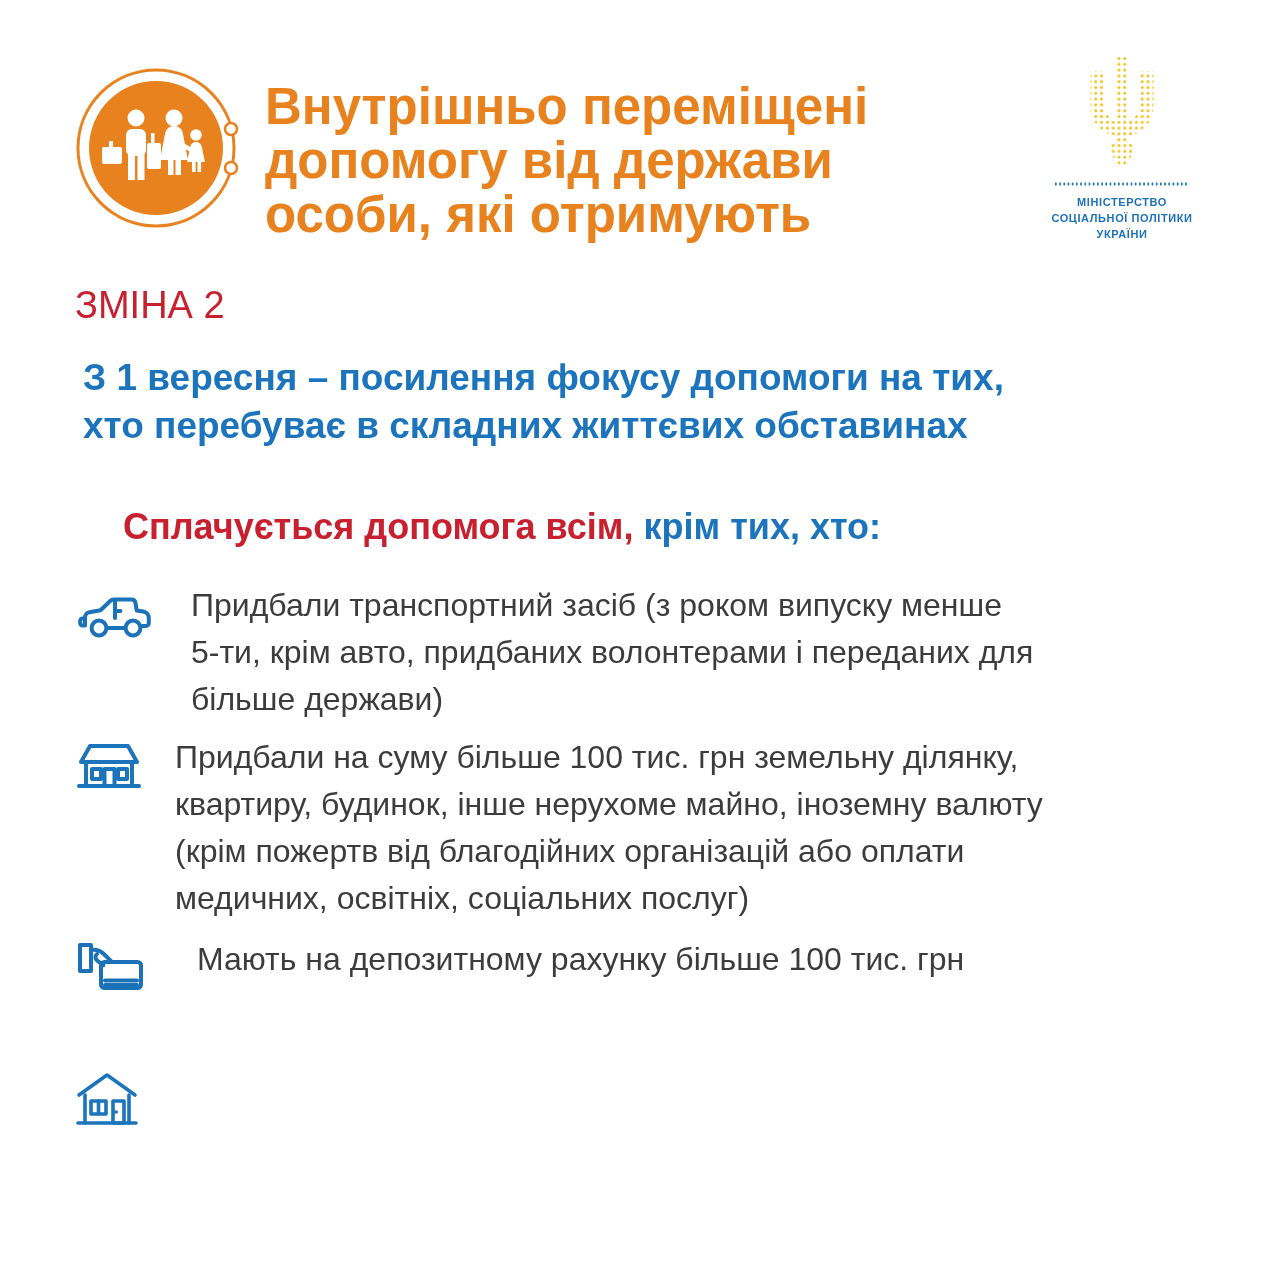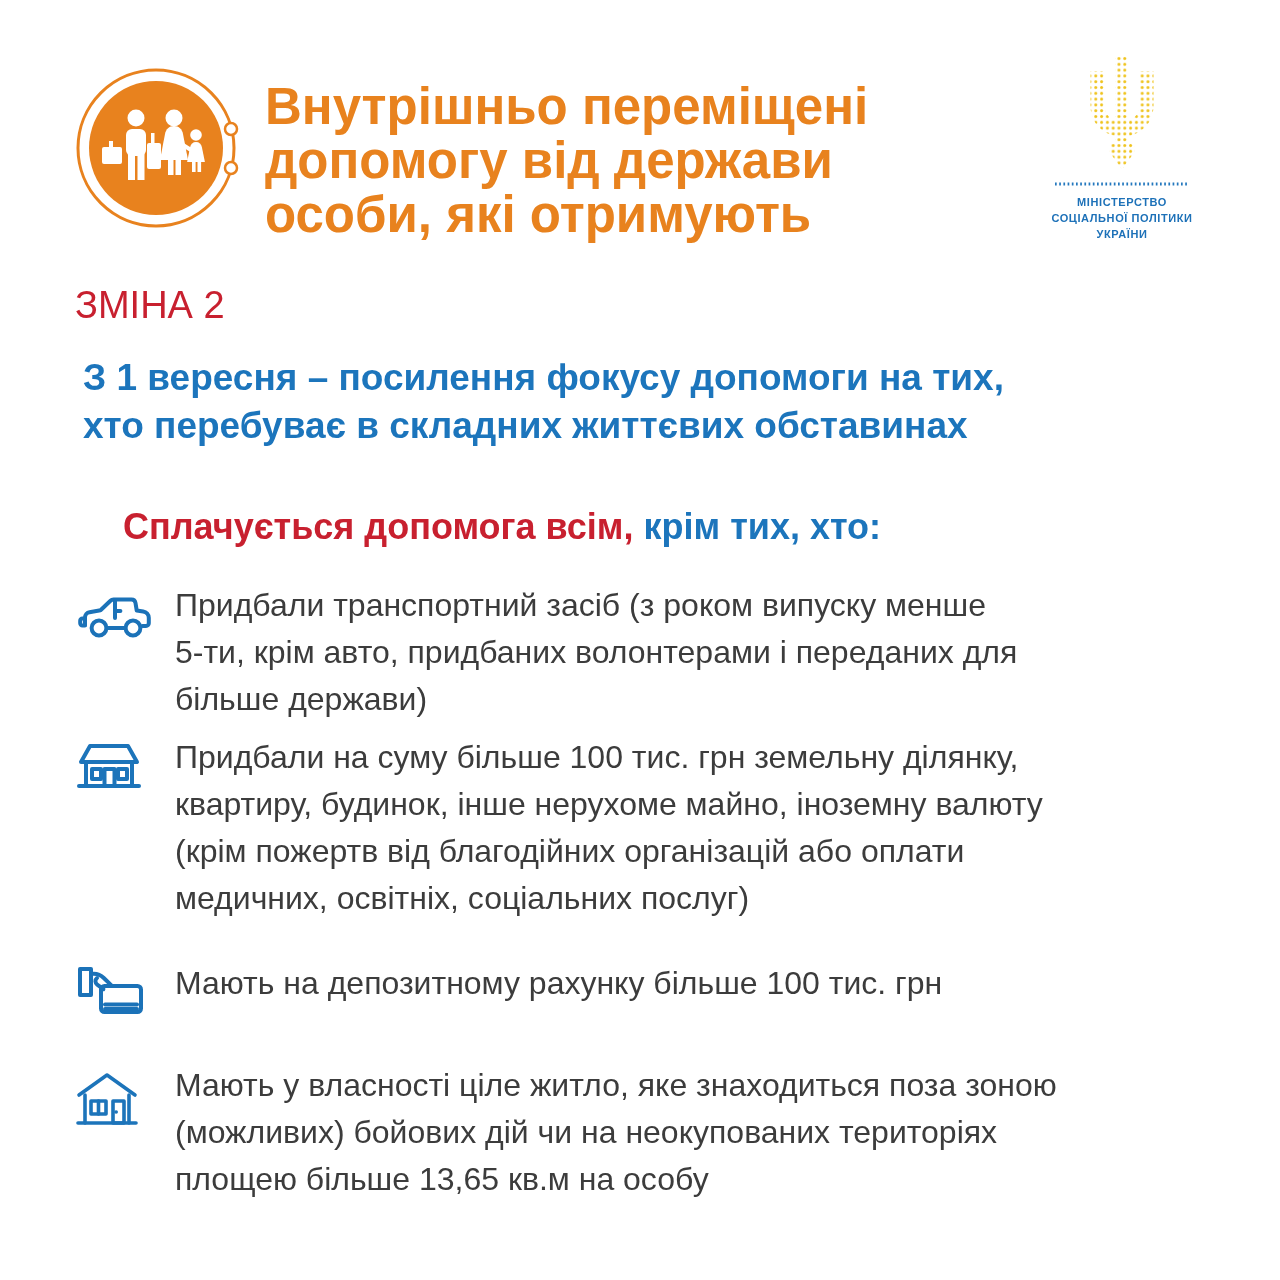--- a/index.html
+++ b/index.html
@@ -21,23 +21,23 @@
   .subtitle{position:absolute;left:75px;top:354px;font-size:37px;font-weight:600;line-height:48px;color:#1C75BC;}
   .subtitle .s-line{white-space:nowrap;margin-left:8px;}
   .list-heading{position:absolute;left:75px;top:506px;font-size:36px;font-weight:700;white-space:nowrap;margin-left:48px;}
   .list-heading .red{color:#C8202F;}
   .list-heading .blue{color:#1C75BC;}
   
   .item{position:absolute;left:75px;display:flex;align-items:flex-start;}
   .item-icon{flex:none;width:100px;}
   .item-text{font-size:32px;font-weight:400;line-height:47px;color:#3C3C3C;}
   .item-text .line{white-space:nowrap;}
-  .item1{top:582px;}  .item1 .item-icon{padding-top:8px;}
+  .item1{top:582px;gap:16px;}  .item1 .item-icon{padding-top:8px;}
   .item2{top:734px;}  .item2 .item-icon{padding-top:4px;}
-  .item3{top:960px;}  .item3 .item-icon{padding-top:5px;}
+  .item3{top:936px;gap:22px;}  .item3 .item-icon{padding-top:5px;}
   .item4{top:1062px;} .item4 .item-icon{padding-top:9px;}
   svg{display:block;}
 </style>
 </head>
 <body>
 
 <div class="page">
 
   <div class="badge">
     <svg width="172" height="172" viewBox="0 0 172 172">
@@ -166,20 +166,15 @@
         <path d="M4,24 L32,4 L60,24"></path>
         <path d="M10,24 v28"></path>
         <path d="M54,24 v28"></path>
         <path d="M3,52 h58"></path>
         <rect x="16" y="30" width="15" height="13"></rect>
         <path d="M23.5,30 v13"></path>
         <rect x="38" y="30" width="11" height="22"></rect>
         <path d="M41,41 h0.2"></path>
       </svg>
     </div>
-    <div class="item-text">
-      <div class="line">Мають у власності ціле житло, яке знаходиться поза зоною</div>
-      <div class="line">(можливих) бойових дій чи на неокупованих територіях</div>
-      <div class="line">площею більше 13,65 кв.м на особу</div>
-    </div>
   </div>
 
 </div>
 
 </body></html>

